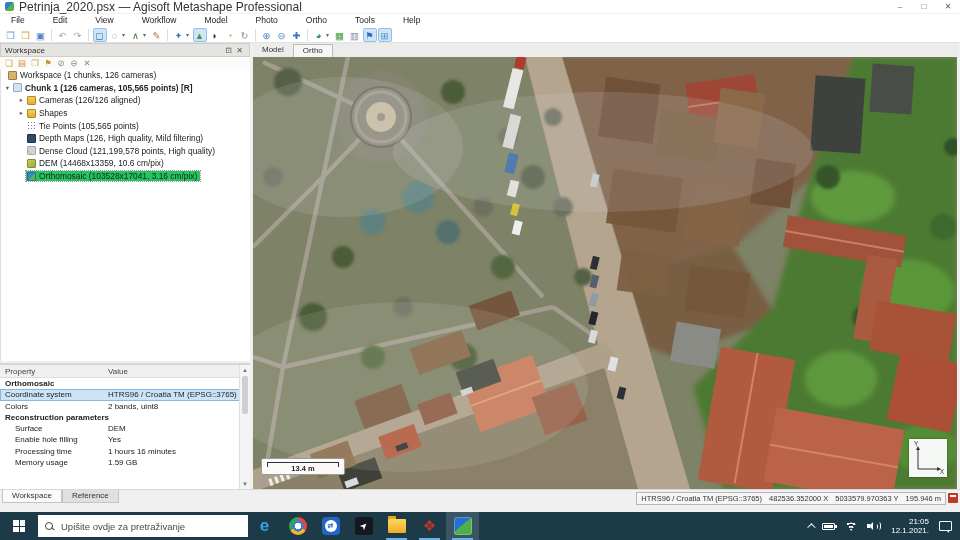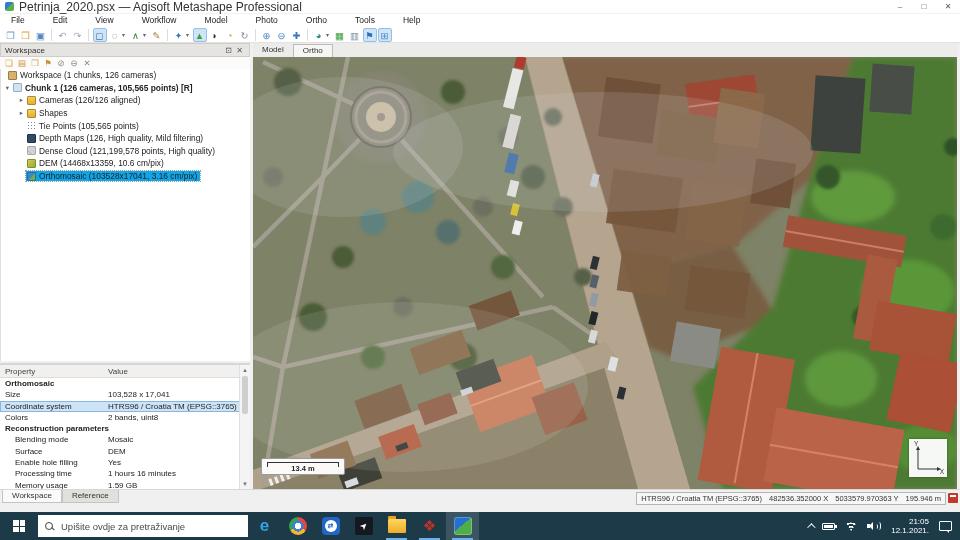--- a/index.html
+++ b/index.html
@@ -41,21 +41,21 @@
 
   #tree{position:absolute;left:0;top:69px;width:250px;height:292px;background:#ffffff;border-left:1px solid #e0e0e0;overflow:hidden;}
   .trow{display:flex;align-items:center;height:12.6px;font-size:8.4px;color:#222;white-space:nowrap;}
   .trow .caret{width:9px;text-align:center;font-size:6.5px;color:#666;}
   .ticon{width:9px;height:9px;margin:0 3px 0 1px;flex:none;border-radius:1px;}
   .lvl0{padding-left:6px;}
   .lvl1{padding-left:2px;}
   .lvl2{padding-left:16px;}
   .trow.bold .tlabel{font-weight:bold;}
   .hl{display:flex;align-items:center;padding-right:3px;}
-  .trow.sel .hl{background:#0ea5e9;outline:1px dotted #9f9f9f;}
+  .trow.sel .hl{background:#22c55e;outline:1px dotted #9f9f9f;}
   .i-root{background:#d9b16e;border:1px solid #9a7d45;}
   .i-chunk{background:#d4e2ef;border:1px solid #8fafc9;}
   .i-folder{background:linear-gradient(#f4cf60,#e3ae32);border:1px solid #b3891f;}
   .i-tie{background:radial-gradient(#6f84a0 0.8px,transparent 0.9px) 0 0/3px 3px;}
   .i-depth{background:#2e4b66;border:1px solid #1d3246;}
   .i-dense{background:repeating-linear-gradient(45deg,#d8d8d8 0 2px,#c2c2c2 2px 3px);border:1px solid #a8a8a8;}
   .i-dem{background:linear-gradient(135deg,#d7c84a,#8fae3c);border:1px solid #7e8f2e;}
   .i-ortho{background:linear-gradient(135deg,#3f86c9 0 50%,#69b04a 50%);border:1px solid #2e6ca8;}
 
   #propgrid{position:absolute;left:0;top:363px;width:250px;height:126px;background:#ffffff;border-top:2px solid #d8d6d2;}
@@ -265,39 +265,31 @@
 
   <div id="propgrid">
     <div class="phead">
       <span class="pc">Property</span>
       <span class="vc">Value</span>
     </div>
     <div class="prow section">
       <span class="pc">Orthomosaic</span>
         <span class="vc"></span>
     </div>
-    <div class="prow">
-      <span class="pc">Size</span>
-        <span class="vc">103,528 x 17,041</span>
-    </div>
     <div class="prow selrow">
       <span class="pc">Coordinate system</span>
         <span class="vc">HTRS96 / Croatia TM (EPSG::3765)</span>
     </div>
     <div class="prow">
       <span class="pc">Colors</span>
         <span class="vc">2 bands, uint8</span>
     </div>
     <div class="prow section">
       <span class="pc">Reconstruction parameters</span>
         <span class="vc"></span>
-    </div>
-    <div class="prow indent">
-      <span class="pc">Blending mode</span>
-        <span class="vc">Mosaic</span>
     </div>
     <div class="prow indent">
       <span class="pc">Surface</span>
         <span class="vc">DEM</span>
     </div>
     <div class="prow indent">
       <span class="pc">Enable hole filling</span>
         <span class="vc">Yes</span>
     </div>
     <div class="prow indent">

